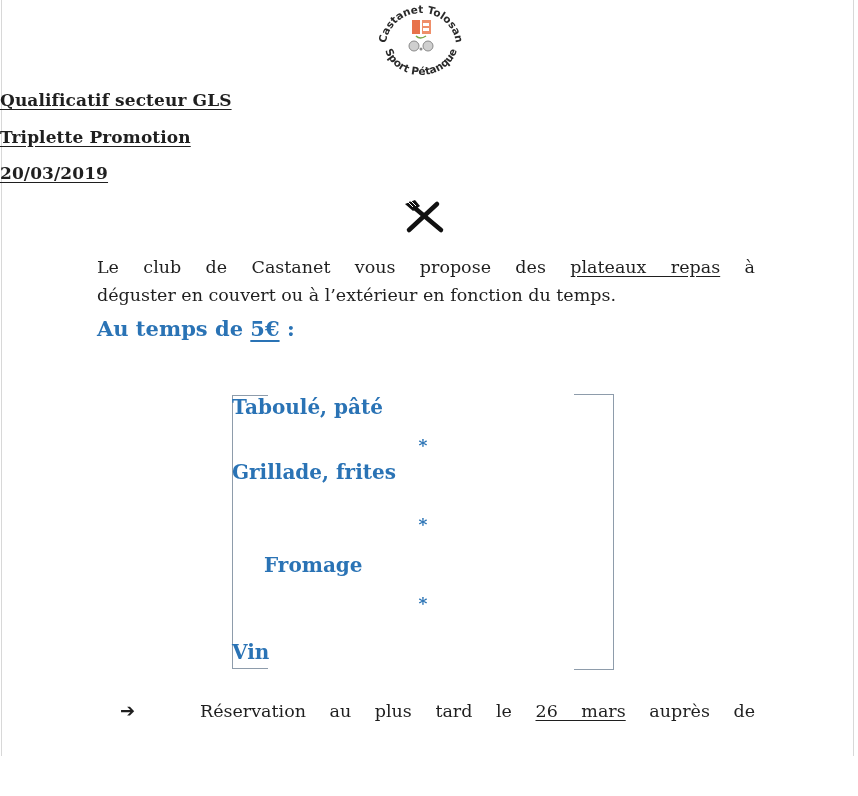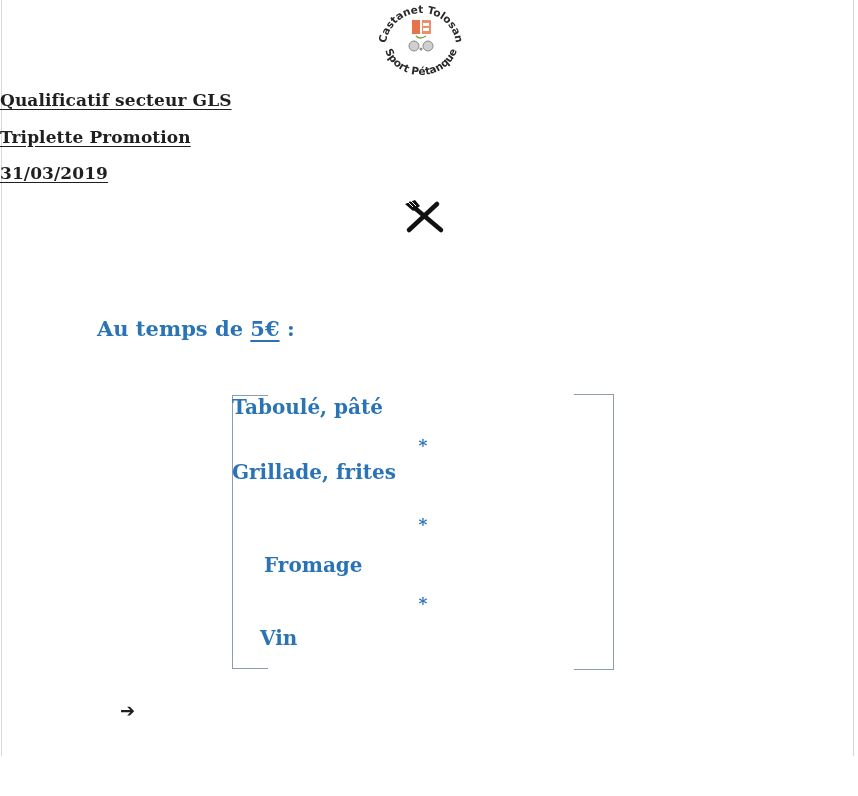--- a/index.html
+++ b/index.html
@@ -182,51 +182,54 @@
     <rect x="61" y="26" width="6" height="3" fill="#ffffff"></rect>
     <path d="M54 34 q4 4 10 0" stroke="#7aa84a" stroke-width="1.5" fill="none"></path>
     <circle cx="52" cy="44" r="5" fill="#cfcfcf" stroke="#8a8a8a" stroke-width="1"></circle>
     <circle cx="66" cy="44" r="5" fill="#cfcfcf" stroke="#8a8a8a" stroke-width="1"></circle>
     <circle cx="59" cy="47" r="1.5" fill="#8a8a8a"></circle>
   </svg>
 </div>
 
 <div class="title t1">Qualificatif secteur GLS</div>
 <div class="title t2">Triplette Promotion</div>
-<div class="title t3">31/03/2019</div>
+<div class="title t3">20/03/2019</div>
 
 <div class="cutlery">
   <svg width="46" height="36" viewBox="0 0 46 36">
     <line x1="9" y1="6" x2="40" y2="32" stroke="#111" stroke-width="4.5" stroke-linecap="round"></line>
     <line x1="36" y1="6" x2="8" y2="32" stroke="#111" stroke-width="4.5" stroke-linecap="round"></line>
     <path d="M4 6 L14 2 L19 8 L12 13 Z" fill="#111"></path>
     <line x1="6" y1="3" x2="12" y2="9" stroke="#fff" stroke-width="1"></line>
     <line x1="9" y1="2" x2="15" y2="8" stroke="#fff" stroke-width="1"></line>
   </svg>
 </div>
 
 <div class="intro">
+  <span class="line1"><span>Le club de Castanet vous propose des</span> <span class="underlined">plateaux repas</span> <span>à</span></span>
+  <span>déguster en couvert ou à l’extérieur en fonction du temps.</span>
 </div>
 
 <div class="price">
   <span>Au temps de</span>
   <span class="amount">5€</span>
   <span>:</span>
 </div>
 
 <div class="bracket-left"></div>
 <div class="bracket-right"></div>
 
 <div class="menu">
   <div class="menu-item" style="top:3px;">Taboulé, pâté</div>
   <div class="menu-sep" style="top:43px;">*</div>
   <div class="menu-item" style="top:68px;">Grillade, frites</div>
   <div class="menu-sep" style="top:122px;">*</div>
   <div class="menu-item" style="top:161px;margin-left:32px;">Fromage</div>
   <div class="menu-sep" style="top:201px;">*</div>
-  <div class="menu-item" style="top:234px;padding-left:28px;">Vin</div>
+  <div class="menu-item" style="top:248px;">Vin</div>
 </div>
 
 <div class="reservation">
   <div class="row1">
     <span class="arrow">➔</span>
+    <span class="text1"><span>Réservation au plus tard le</span> <span class="underlined">26 mars</span> <span>auprès de</span></span>
   </div>
 </div>
 
 </body></html>

